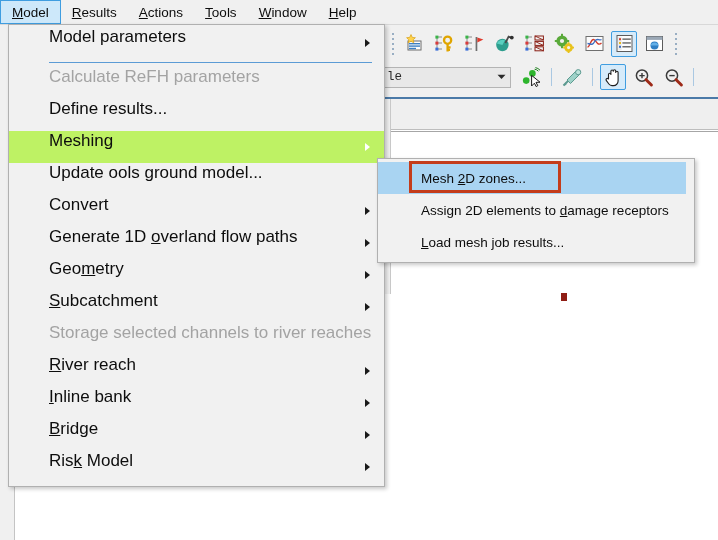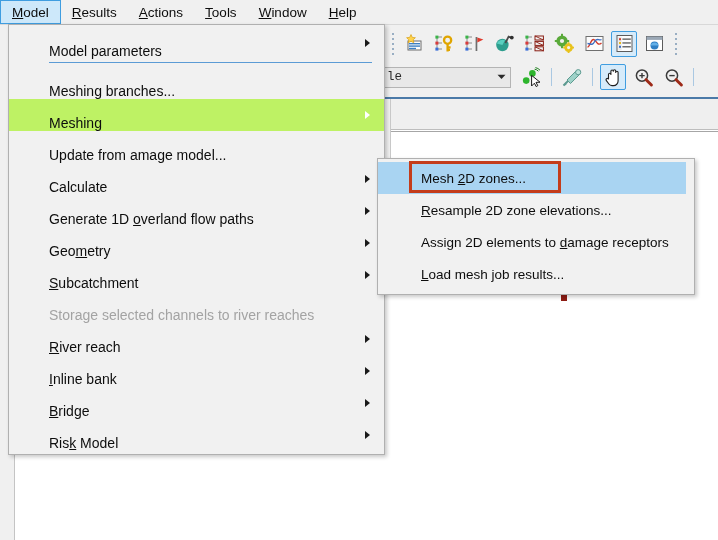--- a/index.html
+++ b/index.html
@@ -170,24 +170,24 @@
     border: 1px solid #b0b0b0;
     box-shadow: 2px 2px 4px rgba(0,0,0,0.22);
     padding: 2px 0 3px 0;
     box-sizing: border-box;
     z-index: 40;
   }
   .mi {
     position: relative;
     height: 32px;
     display: flex;
-    align-items: flex-end;
+    align-items: flex-start;
     padding-left: 40px;
     padding-right: 26px;
-    font-size: 14px;
+    font-size: 17px;
     color: #0d0d0d;
     box-sizing: border-box;
     white-space: nowrap;
   }
   .mi.sel { background: #bef264; }
   .mi.disabled { color: #a3a3a3; }
   .mi .arrow {
     position: absolute;
     right: 14px; top: 50%;
     margin-top: -4px;
@@ -468,32 +468,35 @@
         <span><span class="mn">H</span>elp</span>
       </div>
   </div>
 
   <div id="model-menu">
       <div class="mi">
         <span>Model parameters</span>
         <span class="arrow"></span>
       </div>
       <div class="msep"></div>
-      <div class="mi">
-        <span>Meshing branches...</span>
+      <div class="mi disabled">
+        <span>Calculate ReFH parameters</span>
+      </div>
+      <div class="mi">
+        <span>Define results...</span>
       </div>
       <div class="mi sel">
         <span>Meshing</span>
         <span class="arrow"></span>
       </div>
       <div class="mi">
-        <span>Update from amage model...</span>
-      </div>
-      <div class="mi">
-        <span>Calculate</span>
+        <span>Update ools ground model...</span>
+      </div>
+      <div class="mi">
+        <span>Convert</span>
         <span class="arrow"></span>
       </div>
       <div class="mi">
         <span>Generate 1D <span class="mn">o</span>verland flow paths</span>
         <span class="arrow"></span>
       </div>
       <div class="mi">
         <span>Geo<span class="mn">m</span>etry</span>
         <span class="arrow"></span>
       </div>
@@ -520,23 +523,20 @@
         <span>Ris<span class="mn">k</span> Model</span>
         <span class="arrow"></span>
       </div>
     </div>
 
   <div id="mesh-submenu">
       <div class="smi sel">
         <span>Mesh <span class="mn">2</span>D zones...</span>
       </div>
       <div class="smi">
-        <span><span class="mn">R</span>esample 2D zone elevations...</span>
-      </div>
-      <div class="smi">
         <span>Assign 2D elements to <span class="mn">d</span>amage receptors</span>
       </div>
       <div class="smi">
         <span><span class="mn">L</span>oad mesh job results...</span>
       </div>
     </div>
 
   <div id="annot-box"></div>
 
 </div>

